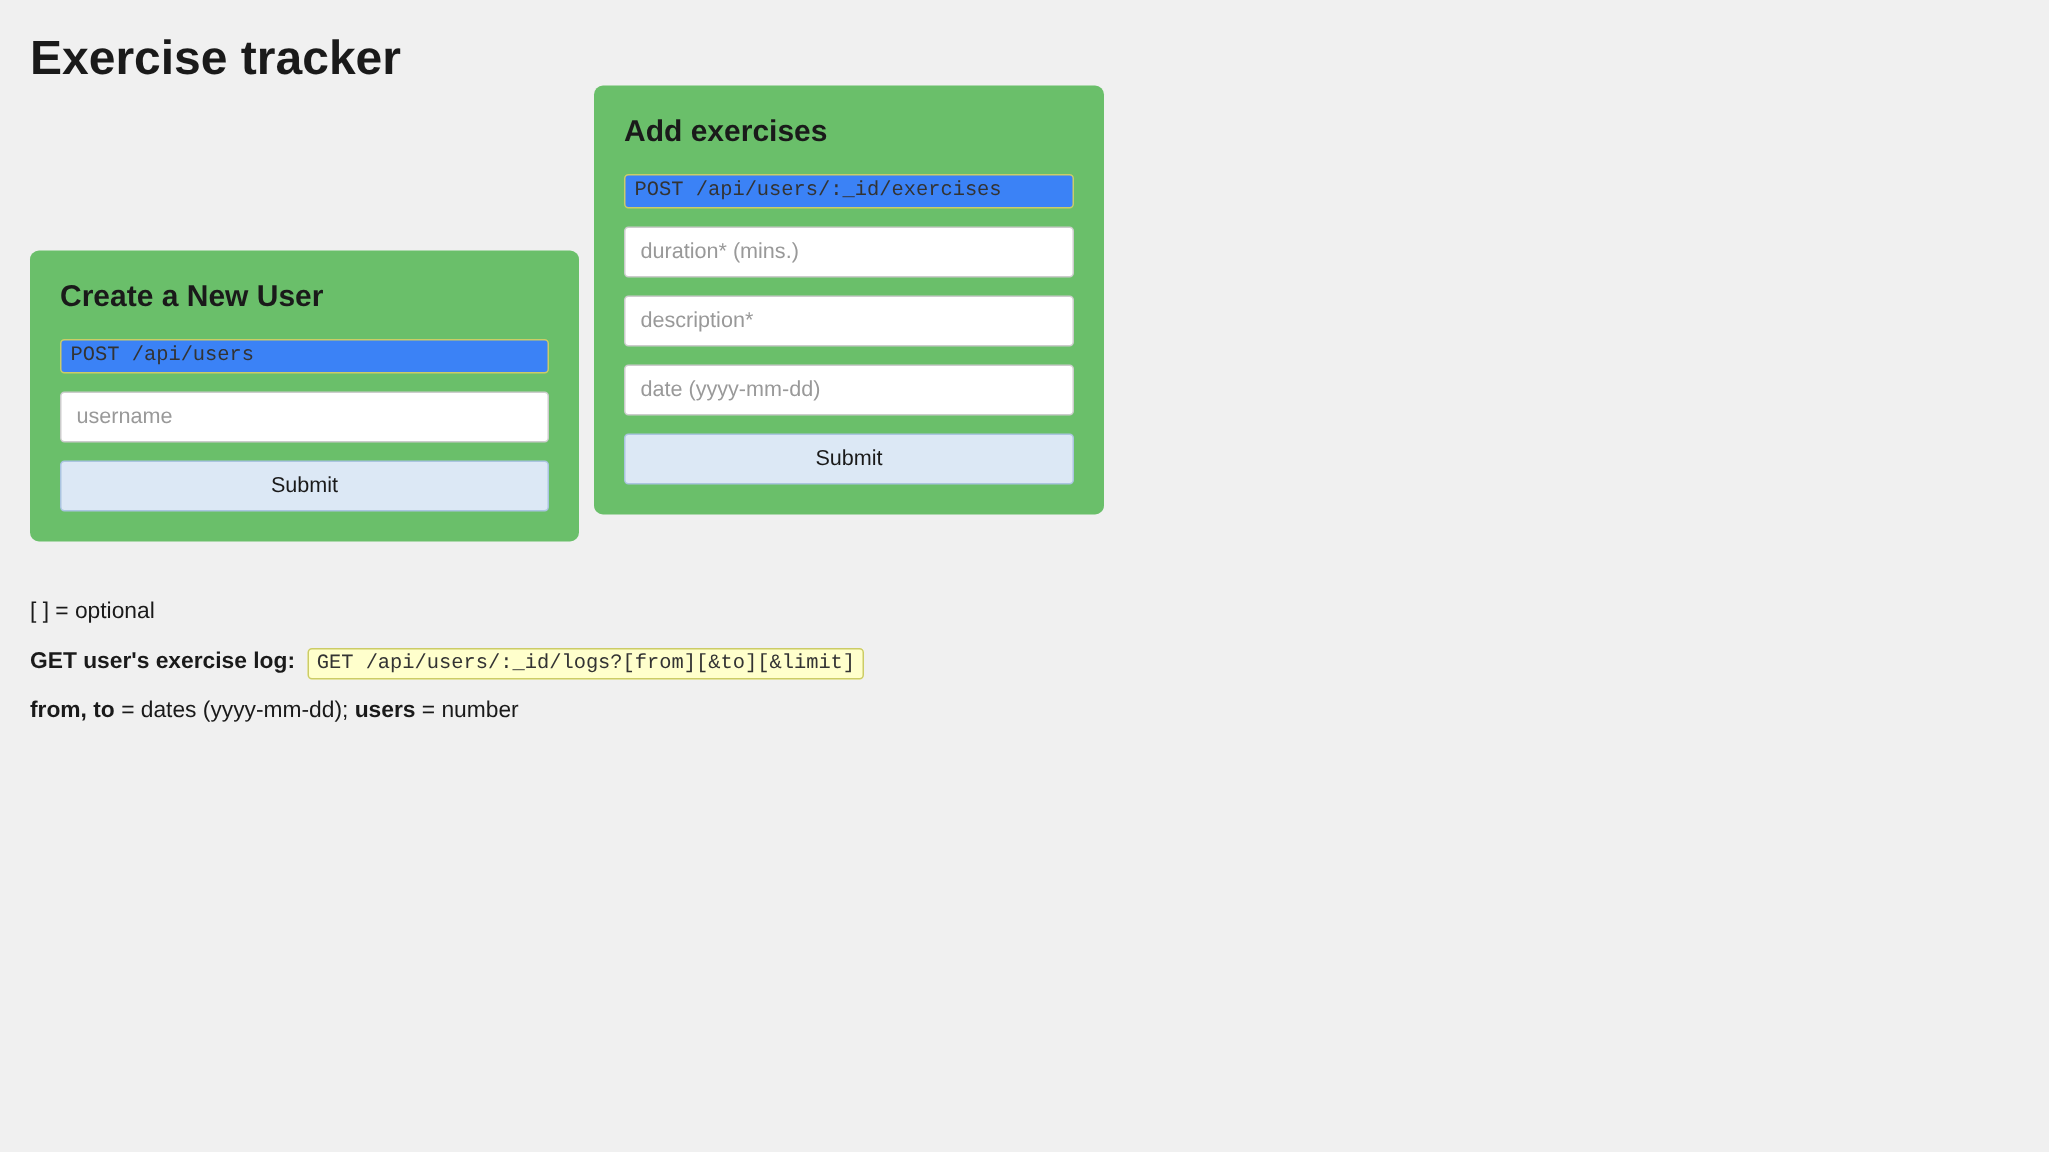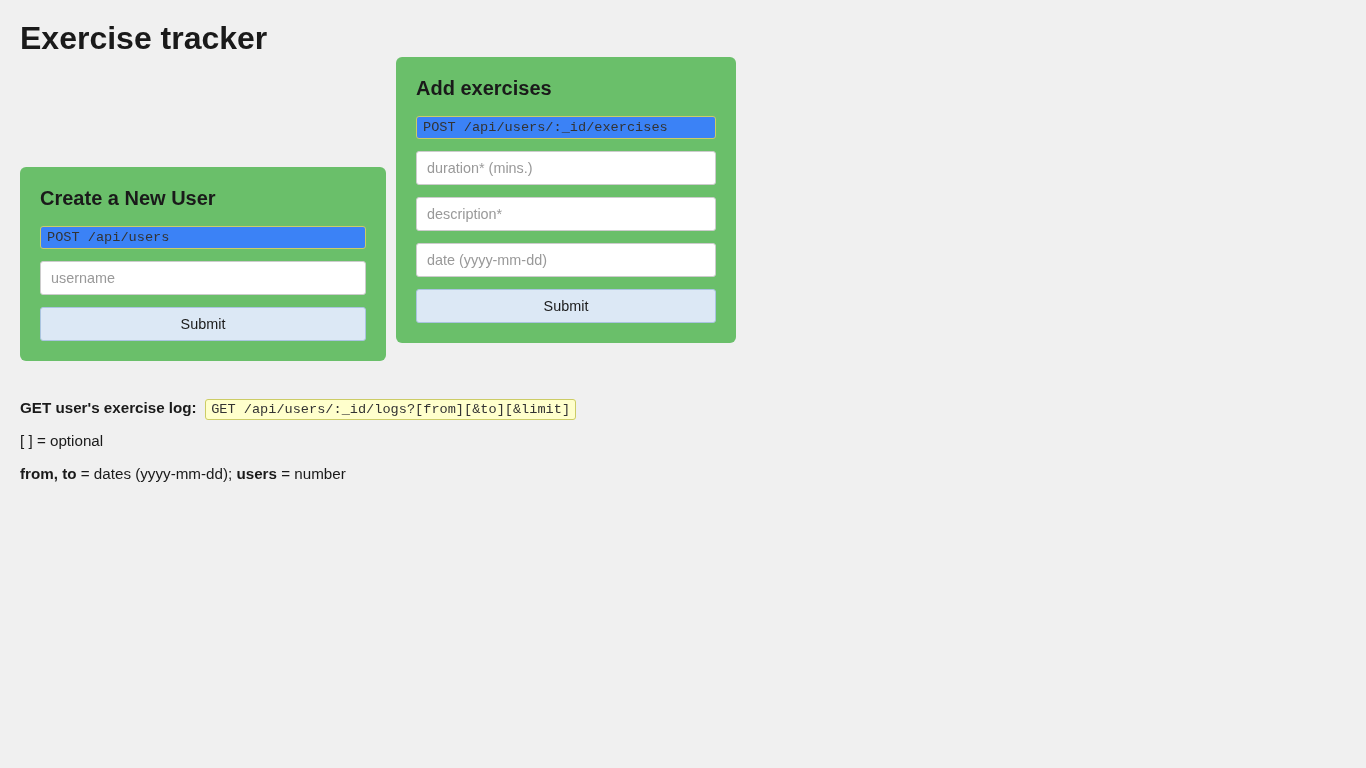--- a/index.html
+++ b/index.html
@@ -137,21 +137,21 @@
     <h2>Add exercises</h2>
     <span class="code-badge">POST /api/users/:_id/exercises</span>
     <input class="form-input" type="text" placeholder="duration* (mins.)" style="">
     <input class="form-input" type="text" placeholder="description*" style="">
     <input class="form-input" type="text" placeholder="date (yyyy-mm-dd)" style="">
     <button class="submit-btn">Submit</button>
   </div>
 </div>
 
 <div class="info-section">
+  <p class="info-line">[ ] = optional</p>
   <p class="info-line">
     <span class="bold">GET user's exercise log:</span>
     &nbsp;<span class="code-inline">GET /api/users/:_id/logs?[from][&amp;to][&amp;limit]</span>
   </p>
-  <p class="info-line">[ ] = optional</p>
   <p class="info-line">
     <span class="bold">from, to</span><span> = dates (yyyy-mm-dd); </span><span class="bold">users</span><span> = number</span>
   </p>
 </div>
 
 </body></html>

